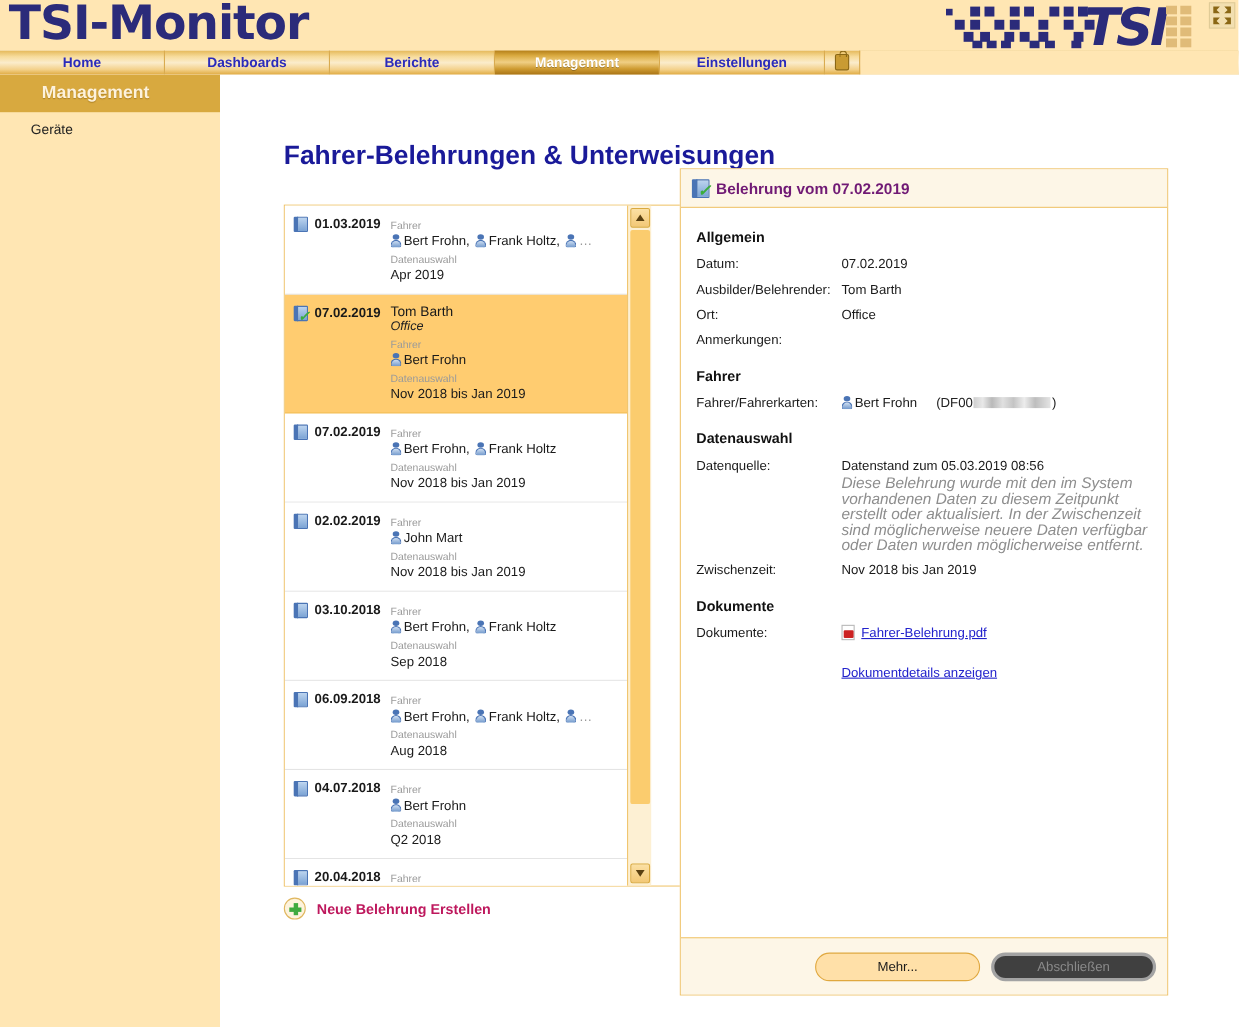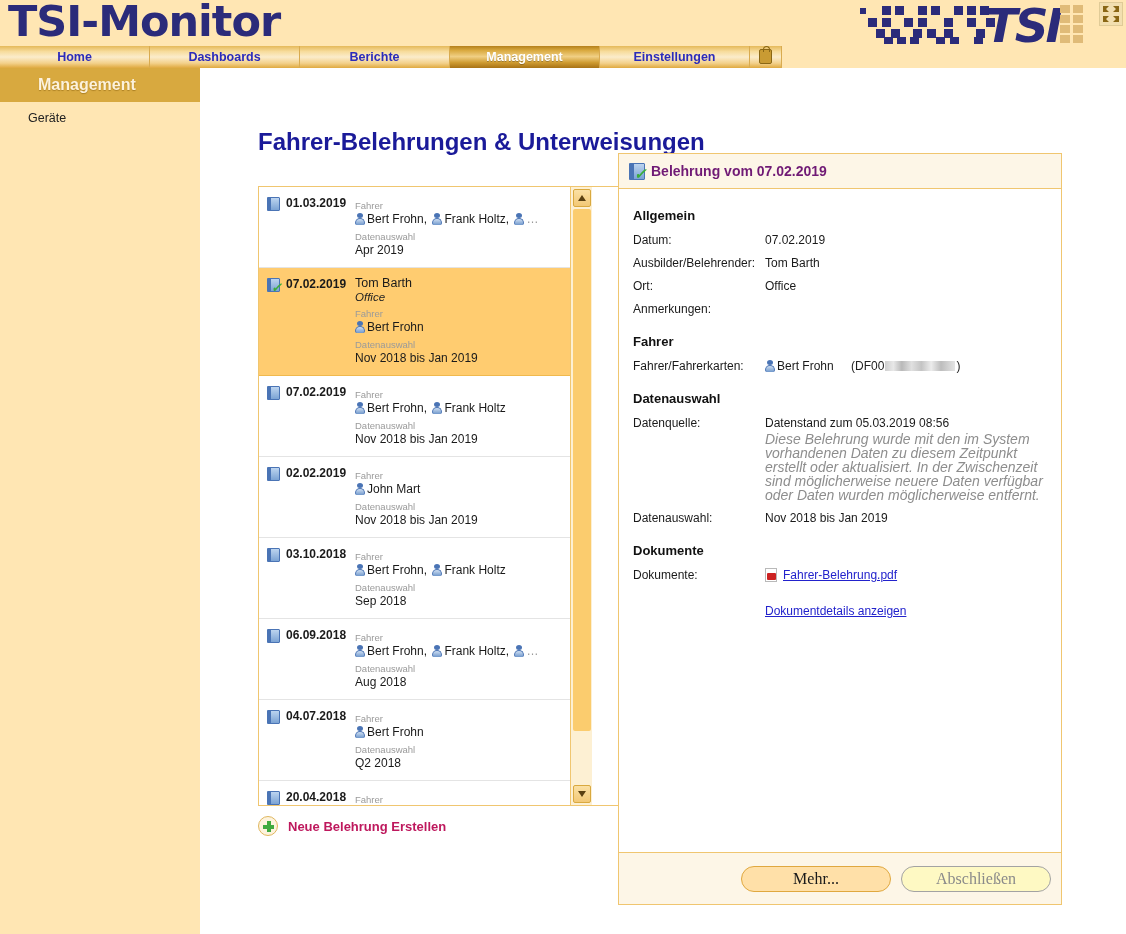--- a/index.html
+++ b/index.html
@@ -461,33 +461,33 @@
     border-top: 1px solid #f0c670;
     display: flex;
     align-items: center;
     justify-content: flex-end;
     padding-right: 10px;
     gap: 10px;
   }
   .btn {
     height: 26px;
     min-width: 150px;
-    font-size: 16px;
-    font-family: Liberation Serif, serif;
+    font-size: 12px;
+    font-family: Liberation Sans, sans-serif;
     cursor: pointer;
     border-radius: 13px;
   }
   .btn-primary {
     background: #ffe0a8;
     border: 1px solid #e0a83f;
     color: #1a1a1a;
   }
   .btn-disabled {
-    background: #fef9c3;
-    border: 1px solid #a3a3a3;
+    background: #404040;
+    border: 3px solid #a3a3a3;
     color: #8a8a8a;
     cursor: default;
   }
 </style>
 </head>
 <body>
 
 <div class="header">
   <div class="brand-title">TSI-Monitor</div>
 
@@ -759,21 +759,21 @@
 
         <div class="sect-title">Datenauswahl</div>
         <div class="row">
           <span class="lbl">Datenquelle:</span>
           <span class="val">
             <span>Datenstand zum 05.03.2019 08:56</span>
             <div class="val-note">Diese Belehrung wurde mit den im System vorhandenen Daten zu diesem Zeitpunkt erstellt oder aktualisiert. In der Zwischenzeit sind möglicherweise neuere Daten verfügbar oder Daten wurden möglicherweise entfernt.</div>
           </span>
         </div>
         <div class="row">
-          <span class="lbl">Datenauswahl:</span>
+          <span class="lbl">Zwischenzeit:</span>
           <span class="val">Nov 2018 bis Jan 2019</span>
         </div>
 
         <div class="sect-title">Dokumente</div>
         <div class="row">
           <span class="lbl">Dokumente:</span>
           <span class="val">
             <span class="pdf-ico"></span><a class="link">Fahrer-Belehrung.pdf</a>
             <div class="doc-details-row">
               <a class="link">Dokumentdetails anzeigen</a>

